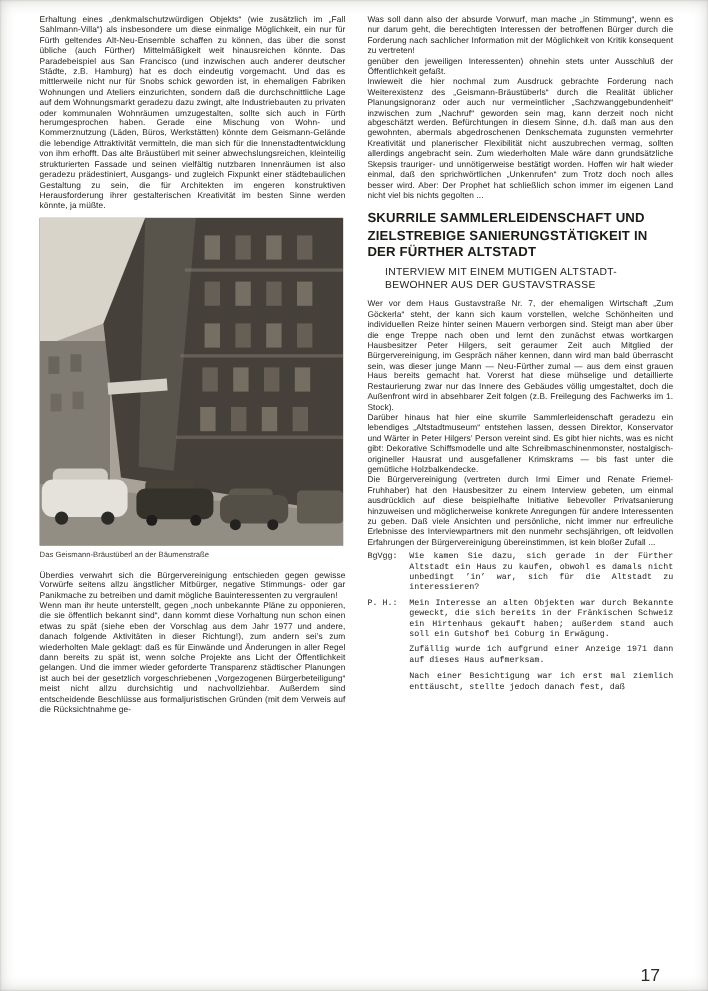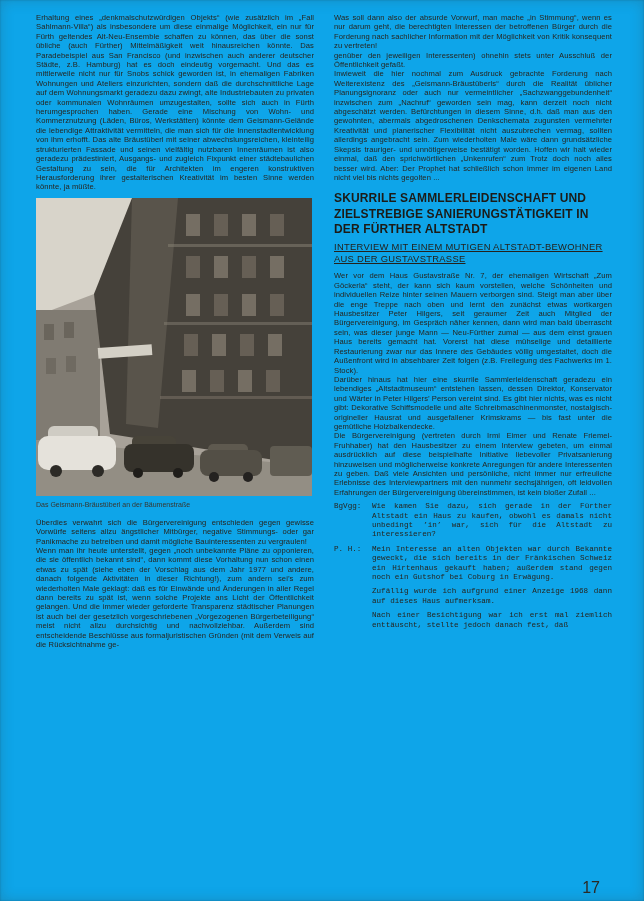--- a/index.html
+++ b/index.html
@@ -4,21 +4,21 @@
 <style>
   * { margin:0; padding:0; box-sizing:border-box; }
   html,body { width:644px; height:901px; }
   body {
     font-family:"Liberation Sans", sans-serif;
     background:#d9d6d0;
   }
   .page {
     position:relative;
     width:644px; height:901px;
-    background:#0ea5e9;
+    background:#ffffff;
     box-shadow: inset 0 0 14px rgba(60,55,45,.22), inset 0 0 2px rgba(0,0,0,.25);
     overflow:hidden;
   }
   .columns {
     display:flex;
     gap:20px;
     padding:13px 32px 0 36px;
   }
   .col { width:278px; }
   .body-text {
@@ -48,22 +48,21 @@
     letter-spacing:.15px;
     color:#1c1b17;
     margin:9px 0 4px;
   }
   .subheading {
     font-size:9.4px;
     font-weight:normal;
     line-height:1.28;
     letter-spacing:.3px;
     color:#24221d;
-    margin:0 0 6px;
-    text-decoration:underline;
+    margin:0 16px 6px;
   }
   .qa {
     display:flex;
     margin-top:5px;
     font-family:Liberation Mono, monospace;
   }
   .qa .speaker {
     flex:0 0 38px;
     font-size:7.6px;
     line-height:1.24;
@@ -175,25 +174,25 @@
       <p class="body-text">Wer vor dem Haus Gustavstraße Nr. 7, der ehemaligen Wirtschaft „Zum Göckerla“ steht, der kann sich kaum vorstellen, welche Schönheiten und individuellen Reize hinter seinen Mauern verborgen sind. Steigt man aber über die enge Treppe nach oben und lernt den zunächst etwas wortkargen Hausbesitzer Peter Hilgers, seit geraumer Zeit auch Mitglied der Bürgervereinigung, im Gespräch näher kennen, dann wird man bald überrascht sein, was dieser junge Mann — Neu-Fürther zumal — aus dem einst grauen Haus bereits gemacht hat. Vorerst hat diese mühselige und detaillierte Restaurierung zwar nur das Innere des Gebäudes völlig umgestaltet, doch die Außenfront wird in absehbarer Zeit folgen (z.B. Freilegung des Fachwerks im 1. Stock).</p>
       <p class="body-text">Darüber hinaus hat hier eine skurrile Sammlerleidenschaft geradezu ein lebendiges „Altstadtmuseum“ entstehen lassen, dessen Direktor, Konservator und Wärter in Peter Hilgers’ Person vereint sind. Es gibt hier nichts, was es nicht gibt: Dekorative Schiffsmodelle und alte Schreibmaschinenmonster, nostalgisch-origineller Hausrat und ausgefallener Krimskrams — bis fast unter die gemütliche Holzbalkendecke.</p>
       <p class="body-text">Die Bürgervereinigung (vertreten durch Irmi Eimer und Renate Friemel-Fruhhaber) hat den Hausbesitzer zu einem Interview gebeten, um einmal ausdrücklich auf diese beispielhafte Initiative liebevoller Privatsanierung hinzuweisen und möglicherweise konkrete Anregungen für andere Interessenten zu geben. Daß viele Ansichten und persönliche, nicht immer nur erfreuliche Erlebnisse des Interviewpartners mit den nunmehr sechsjährigen, oft leidvollen Erfahrungen der Bürgervereinigung übereinstimmen, ist kein bloßer Zufall ...</p>
 
       <div class="qa">
         <span class="speaker">BgVgg:</span>
         <span class="qa-text">Wie kamen Sie dazu, sich gerade in der Fürther Altstadt ein Haus zu kaufen, obwohl es damals nicht unbedingt ’in’ war, sich für die Altstadt zu interessieren?</span>
       </div>
       <div class="qa">
         <span class="speaker">P. H.:</span>
-        <span class="qa-text">Mein Interesse an alten Objekten war durch Bekannte geweckt, die sich bereits in der Fränkischen Schweiz ein Hirtenhaus gekauft haben; außerdem stand gegen noch ein Gutshof bei Coburg in Erwägung.</span>
+        <span class="qa-text">Mein Interesse an alten Objekten war durch Bekannte geweckt, die sich bereits in der Fränkischen Schweiz ein Hirtenhaus gekauft haben; außerdem stand auch soll ein Gutshof bei Coburg in Erwägung.</span>
       </div>
       <div class="qa">
         <span class="speaker"></span>
-        <span class="qa-text">Zufällig wurde ich aufgrund einer Anzeige 1968 dann auf dieses Haus aufmerksam.</span>
+        <span class="qa-text">Zufällig wurde ich aufgrund einer Anzeige 1971 dann auf dieses Haus aufmerksam.</span>
       </div>
       <div class="qa">
         <span class="speaker"></span>
         <span class="qa-text">Nach einer Besichtigung war ich erst mal ziemlich enttäuscht, stellte jedoch danach fest, daß</span>
       </div>
     </section>
   </div>
 
   <div class="page-number">17</div>
 </div>

